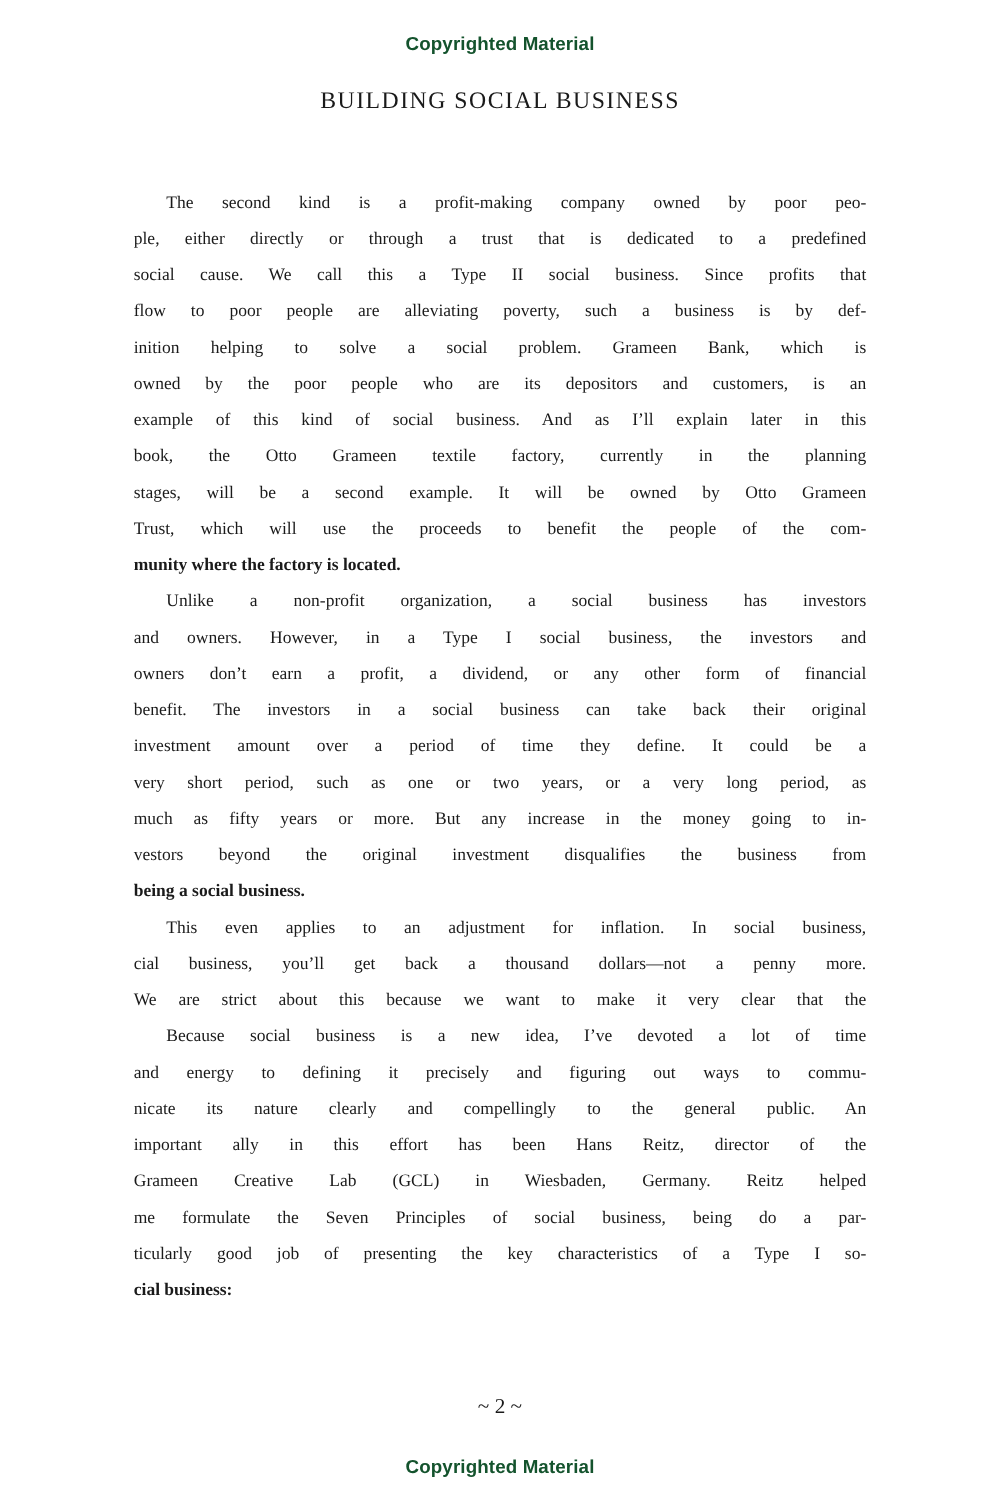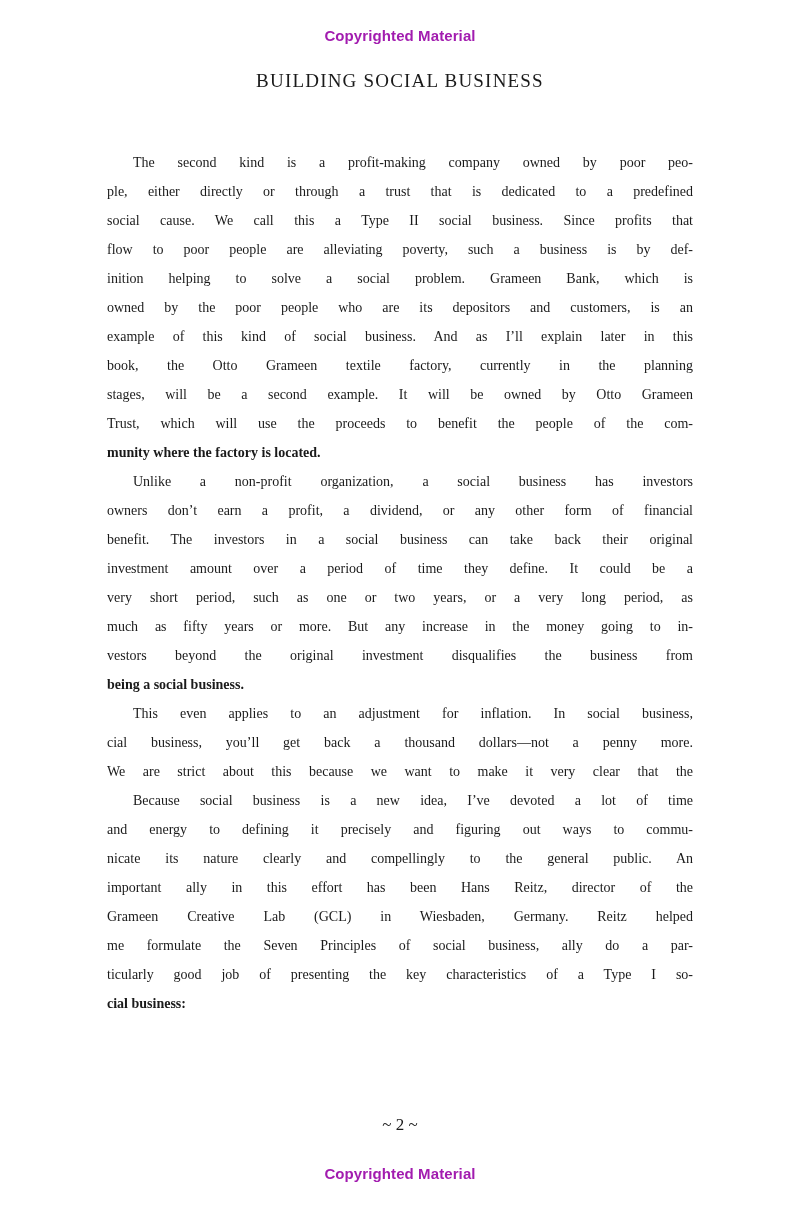--- a/index.html
+++ b/index.html
@@ -1,20 +1,20 @@
 <!DOCTYPE html>
 <html><head>
   <meta charset="utf-8">
   <style>
     html, body { margin: 0; padding: 0; background: #ffffff; }
     body { width: 800px; height: 1208px; position: relative; overflow: hidden; }
     .watermark {
       position: absolute; left: 0; width: 800px; text-align: center;
       font-family: "Liberation Sans", sans-serif; font-weight: bold;
-      font-size: 15px; color: #a21caf; letter-spacing: 0.1px;
+      font-size: 15px; color: #14532d; letter-spacing: 0.1px;
     }
     .wm-top { top: 27px; }
     .wm-bottom { top: 1165px; }
     .running-head {
       position: absolute; top: 70px; left: 0; width: 800px; text-align: center;
       font-family: "Liberation Serif", serif; font-size: 19px; letter-spacing: 1.2px;
       color: #1a1a1a;
     }
     .body-text {
       position: absolute; top: 148px; left: 107px; width: 586px;
@@ -44,39 +44,40 @@
       <span class="line">inition helping to solve a social problem. Grameen Bank, which is</span>
       <span class="line">owned by the poor people who are its depositors and customers, is an</span>
       <span class="line">example of this kind of social business. And as I’ll explain later in this</span>
       <span class="line">book, the Otto Grameen textile factory, currently in the planning</span>
       <span class="line">stages, will be a second example. It will be owned by Otto Grameen</span>
       <span class="line">Trust, which will use the proceeds to benefit the people of the com-</span>
       <span class="line last">munity where the factory is located.</span>
     </div>
     <div>
       <span class="line indent">Unlike a non-profit organization, a social business has investors</span>
+      <span class="line">and owners. However, in a Type I social business, the investors and</span>
       <span class="line">owners don’t earn a profit, a dividend, or any other form of financial</span>
       <span class="line">benefit. The investors in a social business can take back their original</span>
       <span class="line">investment amount over a period of time they define. It could be a</span>
       <span class="line">very short period, such as one or two years, or a very long period, as</span>
       <span class="line">much as fifty years or more. But any increase in the money going to in-</span>
       <span class="line">vestors beyond the original investment disqualifies the business from</span>
       <span class="line last">being a social business.</span>
     </div>
     <div>
       <span class="line indent">This even applies to an adjustment for inflation. In social business,</span>
       <span class="line">cial business, you’ll get back a thousand dollars—not a penny more.</span>
       <span class="line">We are strict about this because we want to make it very clear that the</span>
     </div>
     <div>
       <span class="line indent">Because social business is a new idea, I’ve devoted a lot of time</span>
       <span class="line">and energy to defining it precisely and figuring out ways to commu-</span>
       <span class="line">nicate its nature clearly and compellingly to the general public. An</span>
       <span class="line">important ally in this effort has been Hans Reitz, director of the</span>
       <span class="line">Grameen Creative Lab (GCL) in Wiesbaden, Germany. Reitz helped</span>
-      <span class="line">me formulate the Seven Principles of social business, ally do a par-</span>
+      <span class="line">me formulate the Seven Principles of social business, being do a par-</span>
       <span class="line">ticularly good job of presenting the key characteristics of a Type I so-</span>
       <span class="line last">cial business:</span>
     </div>
   </div>
 
 <div class="folio">~ 2 ~</div>
 <div class="watermark wm-bottom">Copyrighted Material</div>
 
 </body></html>

